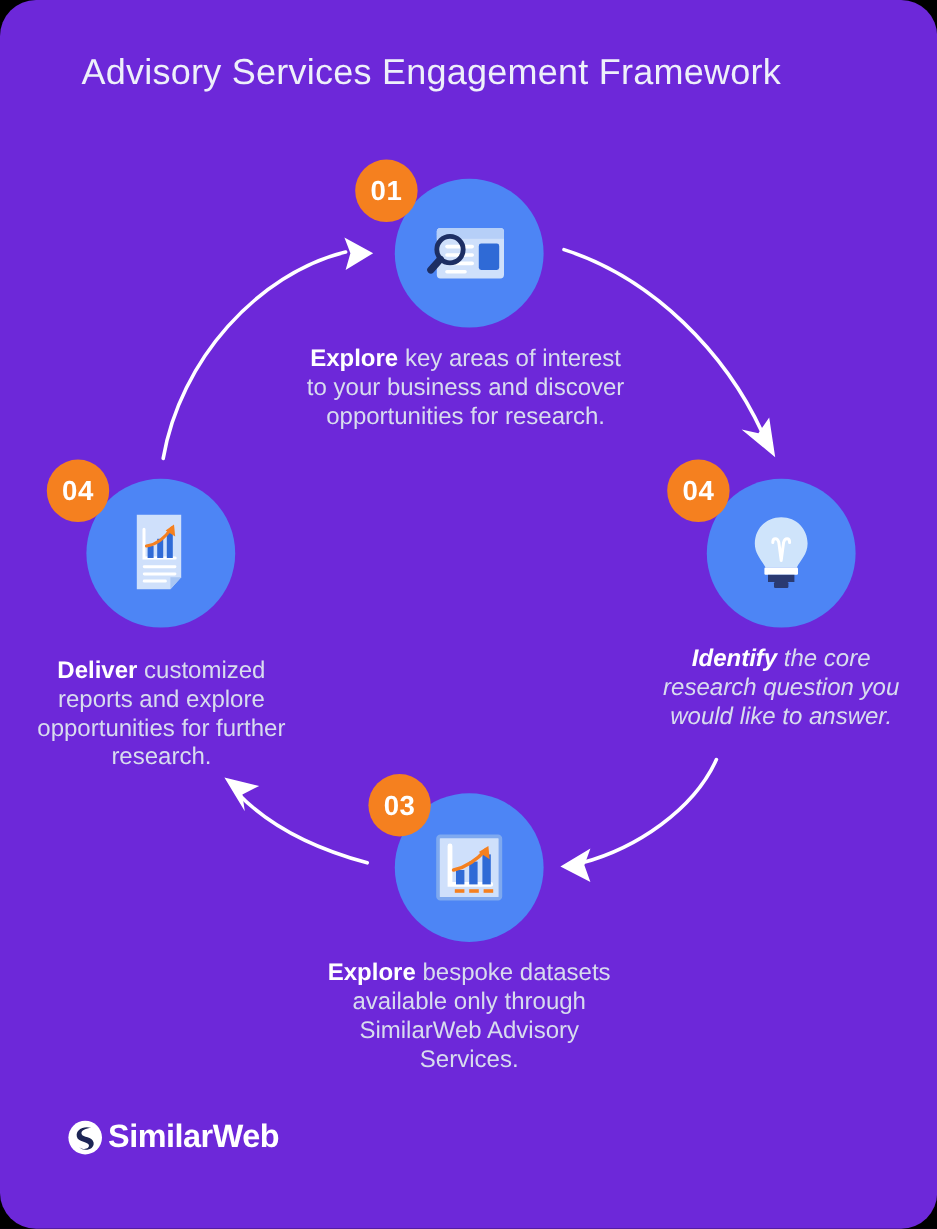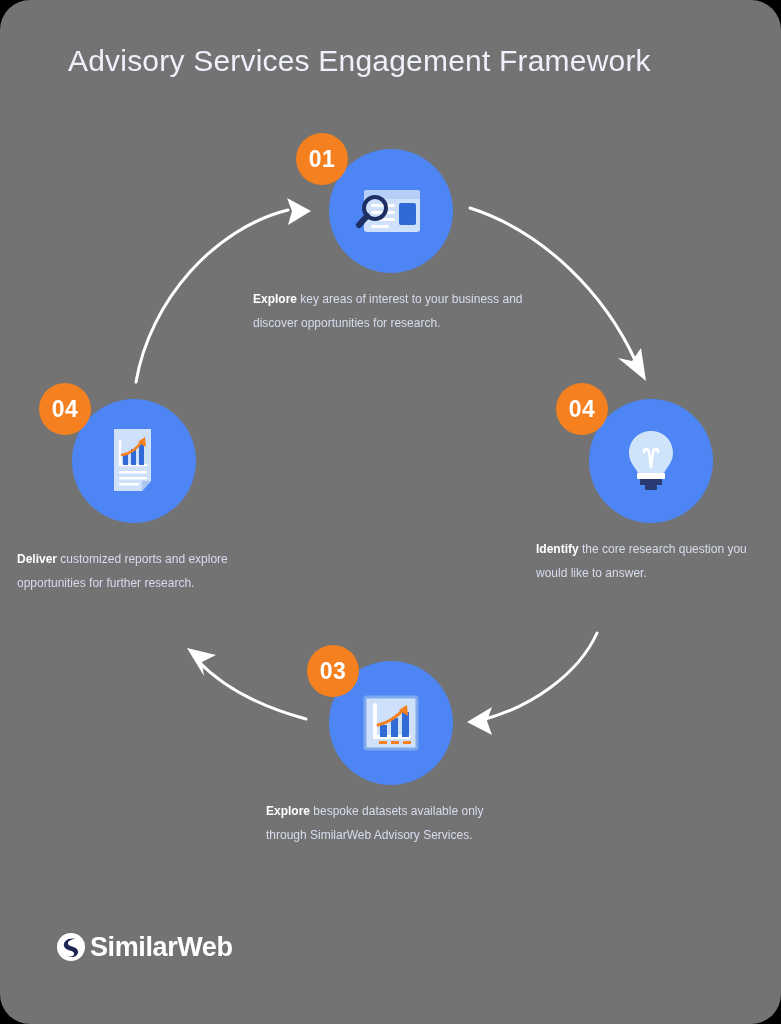--- a/index.html
+++ b/index.html
@@ -13,21 +13,21 @@
     height: 1024px;
     overflow: hidden;
     font-family: "Liberation Sans", sans-serif;
   }
   #infographic {
     position: absolute;
     left: 0;
     top: 0;
     width: 781px;
     height: 1024px;
-    background: #737373;
+    background: #6d28d9;
     border-radius: 30px;
     overflow: hidden;
   }
 
   
   #page-title {
     position: absolute;
     left: 68px;
     top: 44px;
     width: 660px;
@@ -69,22 +69,22 @@
     font-size: 23px;
     font-weight: 700;
     display: flex;
     align-items: center;
     justify-content: center;
     letter-spacing: 0.5px;
     text-align: center;
   }
   .step-text {
     position: absolute;
-    text-align: left;
-    font-size: 12px;
+    text-align: center;
+    font-size: 20px;
     line-height: 24px;
     color: #d8dcee;
   }
   .step-text b {
     color: #ffffff;
     font-weight: 700;
   }
   .icon-wrap {
     position: absolute;
     left: 50%;
@@ -96,39 +96,39 @@
 
   
   #step-01 { left: 296px; top: 133px; }
   #step-01 .step-circle { left: 33px; top: 16px; }
   #step-01 .step-badge  { left: 0px;  top: 0px; }
   #step-01 .step-text   { left: -43px; top: 154px; width: 270px; }
 
   #step-02 { left: 556px; top: 383px; }
   #step-02 .step-circle { left: 33px; top: 16px; }
   #step-02 .step-badge  { left: 0px;  top: 0px; }
-  #step-02 .step-text   { left: -20px; top: 154px; width: 230px; }
+  #step-02 .step-text   { left: -20px; top: 154px; width: 230px; font-style: italic; }
 
   #step-03 { left: 296px; top: 645px; }
   #step-03 .step-circle { left: 33px; top: 16px; }
   #step-03 .step-badge  { left: 11px;  top: 0px; }
   #step-03 .step-text   { left: -30px; top: 154px; width: 250px; }
 
   #step-04 { left: 39px; top: 383px; }
   #step-04 .step-circle { left: 33px; top: 16px; }
   #step-04 .step-badge  { left: 0px;  top: 0px; }
   #step-04 .step-text   { left: -22px; top: 164px; width: 235px; }
 
   
   #logo {
     position: absolute;
     left: 56px;
     top: 932px;
     display: flex;
-    align-items: flex-start;
+    align-items: center;
     gap: 4px;
   }
   #logo-text {
     font-size: 27px;
     font-weight: 700;
     color: #ffffff;
     letter-spacing: -0.4px;
   }
 </style>
 </head>

